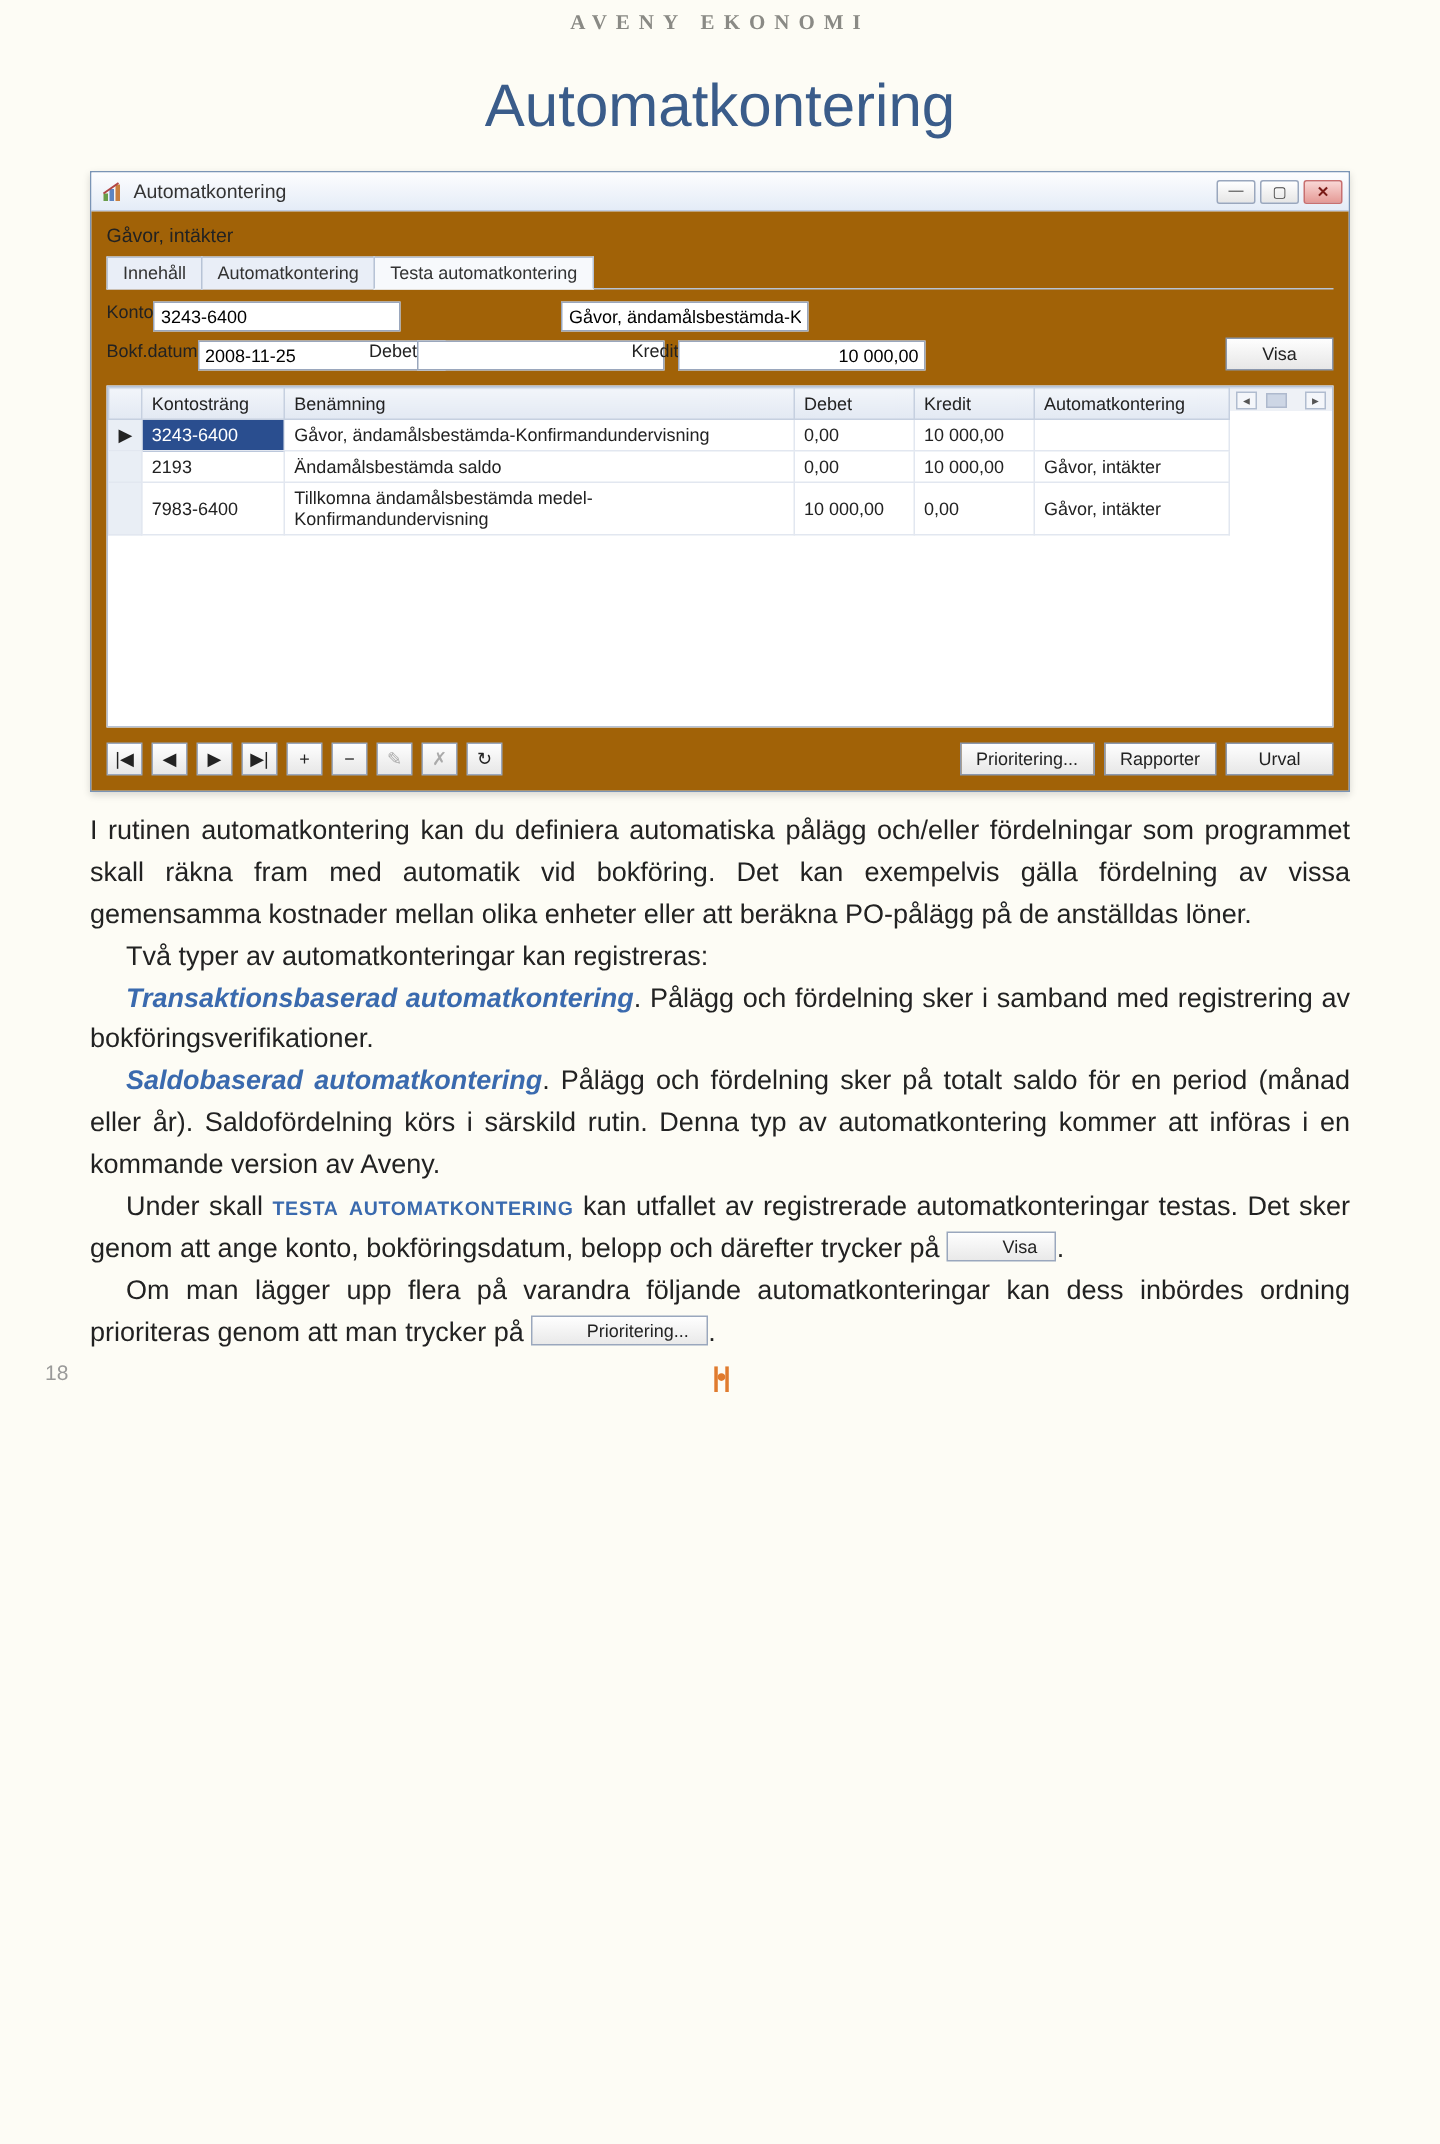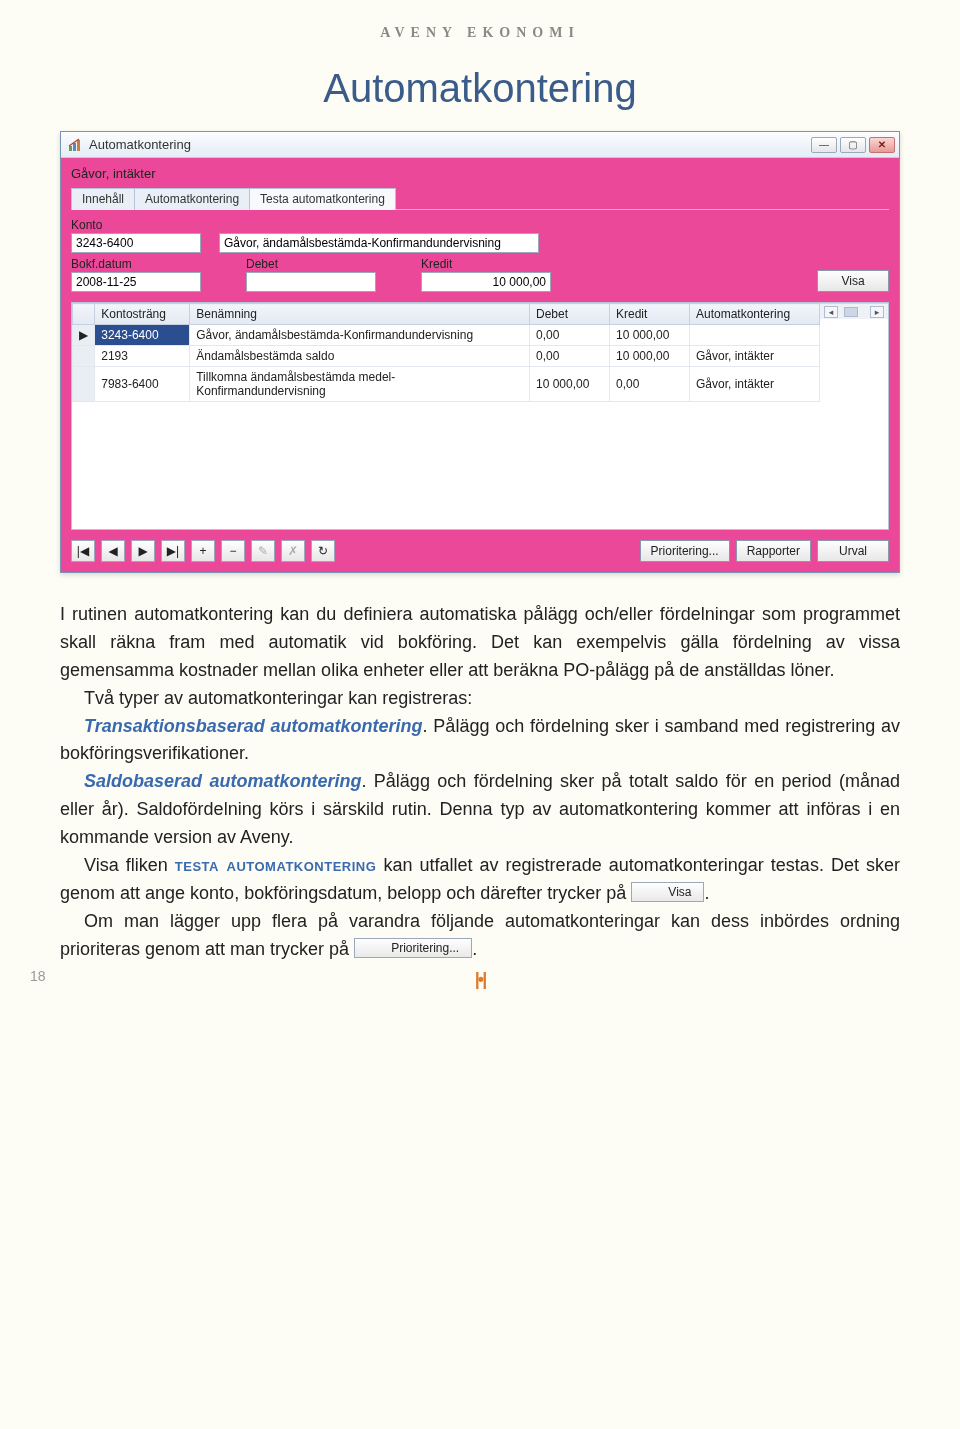--- a/index.html
+++ b/index.html
@@ -4,21 +4,21 @@
 <style>
   * { box-sizing: border-box; }
   body {
     margin: 0;
     font-family: Arial, Helvetica, sans-serif;
     background: #fdfcf5;
     color: #222;
     width: 960px;
   }
   .page {
-    padding: 25px 60px 40px 60px;
+    padding: 8px 60px 40px 60px;
     position: relative;
   }
   .header-spaced {
     text-align: center;
     font-family: Georgia, 'Times New Roman', serif;
     color: #8a8a85;
     font-size: 14px;
     font-weight: bold;
     letter-spacing: 6px;
   }
@@ -50,21 +50,21 @@
   .titlebar .spacer { flex: 1; }
   .winbtn {
     width: 26px; height: 16px; margin-left: 3px;
     border: 1px solid #9aa7bd; border-radius: 2px;
     background: linear-gradient(#fff,#e6e6e6);
     display:flex; align-items:center; justify-content:center;
     font-size:10px; color:#444;
   }
   .winbtn.close { border-color:#c87070; background:linear-gradient(#f9d7d5,#e59a96); color:#7a1a16; font-weight:bold;}
   .inner {
-    background: #ec4899;
+    background: #a16207;
     padding: 6px 10px 10px 10px;
   }
   .context {
     font-size: 13px;
     color: #222;
     margin: 2px 0 6px 0;
   }
   .tabs {
     display:flex;
     border-bottom: 1px solid #b7c3d6;
@@ -80,21 +80,21 @@
     margin-right: -1px;
     position: relative;
     top: 1px;
     color:#333;
   }
   .tab.active {
     background: #f7f9fc;
     border-bottom: 1px solid #f7f9fc;
   }
   .form-row { display:flex; gap:18px; margin-bottom:4px;}
-  .form-group { display:flex; flex-direction:column; }
+  .form-group { display:flex; flex-direction:row; }
   .form-group label { font-size:12px; color:#222; margin-bottom:1px;}
   .text-input {
     border:1px solid #9aa7bd; background:#fff; font-size:12px;
     padding:2px 4px; height:20px; font-family:inherit;
   }
   .btn-classic {
     border:1px solid #8a97ad; background:linear-gradient(#fefefe,#e7e7e7);
     font-size:12px; padding:2px 10px; height:22px; min-width:72px;
     color:#222;
     display:inline-flex; align-items:center; justify-content:center;
@@ -133,21 +133,21 @@
     display:flex;align-items:center;justify-content:center;font-size:12px;color:#222;
   }
   .navbtn.disabled{ color:#aaa; }
   .bottombar .spacer{flex:1;}
   
   .bodytext {
     font-family: 'Trebuchet MS', 'Segoe UI', sans-serif;
     font-size: 18px;
     line-height: 1.55;
     color: #222;
-    margin-top: 28px;
+    margin-top: 12px;
     text-align: justify;
   }
   .bodytext p { margin: 0; text-indent: 24px;}
   .bodytext p.noindent { text-indent: 0; }
   .kw { color:#3a6aae; font-style:italic; font-weight:bold;}
   .smallcaps { color:#3a6aae; font-weight:bold; font-variant: small-caps; letter-spacing:0.5px;}
   .inline-btn {
     display:inline-flex; align-items:center; justify-content:center;
     border:1px solid #9aa7bd; background:linear-gradient(#fefefe,#e9e9e9);
     font-family: Arial, sans-serif; font-size:12px;
@@ -296,21 +296,21 @@
   <div class="bodytext">
     <p class="noindent">I rutinen automatkontering kan du definiera automatiska pålägg och/eller fördelningar som programmet skall räkna fram med automatik vid bokföring. Det kan exempelvis gälla fördelning av vissa gemensamma kostnader mellan olika enheter eller att beräkna PO-pålägg på de anställdas löner.</p>
     <p>Två typer av automatkonteringar kan registreras:</p>
     <p>
       <span class="kw">Transaktionsbaserad automatkontering</span><span>. Pålägg och fördelning sker i samband med registrering av bokföringsverifikationer.</span>
     </p>
     <p>
       <span class="kw">Saldobaserad automatkontering</span><span>. Pålägg och fördelning sker på totalt saldo för en period (månad eller år). Saldofördelning körs i särskild rutin. Denna typ av automatkontering kommer att införas i en kommande version av Aveny.</span>
     </p>
     <p>
-      <span>Visa fliken </span><span class="smallcaps">testa automatkontering</span><span> kan utfallet av registrerade automatkonteringar testas. Det sker genom att ange konto, bokföringsdatum, belopp och därefter trycker på </span><span class="inline-btn">Visa</span><span>.</span>
+      <span>Under skall </span><span class="smallcaps">testa automatkontering</span><span> kan utfallet av registrerade automatkonteringar testas. Det sker genom att ange konto, bokföringsdatum, belopp och därefter trycker på </span><span class="inline-btn">Visa</span><span>.</span>
     </p>
     <p>
       <span>Om man lägger upp flera på varandra följande automatkonteringar kan dess inbördes ordning prioriteras genom att man trycker på </span><span class="inline-btn" style="min-width:90px;">Prioritering...</span><span>.</span>
     </p>
   </div>
 
   <div class="page-number">18</div>
   <div class="footer-icon">|•|</div>
 </div>
 

